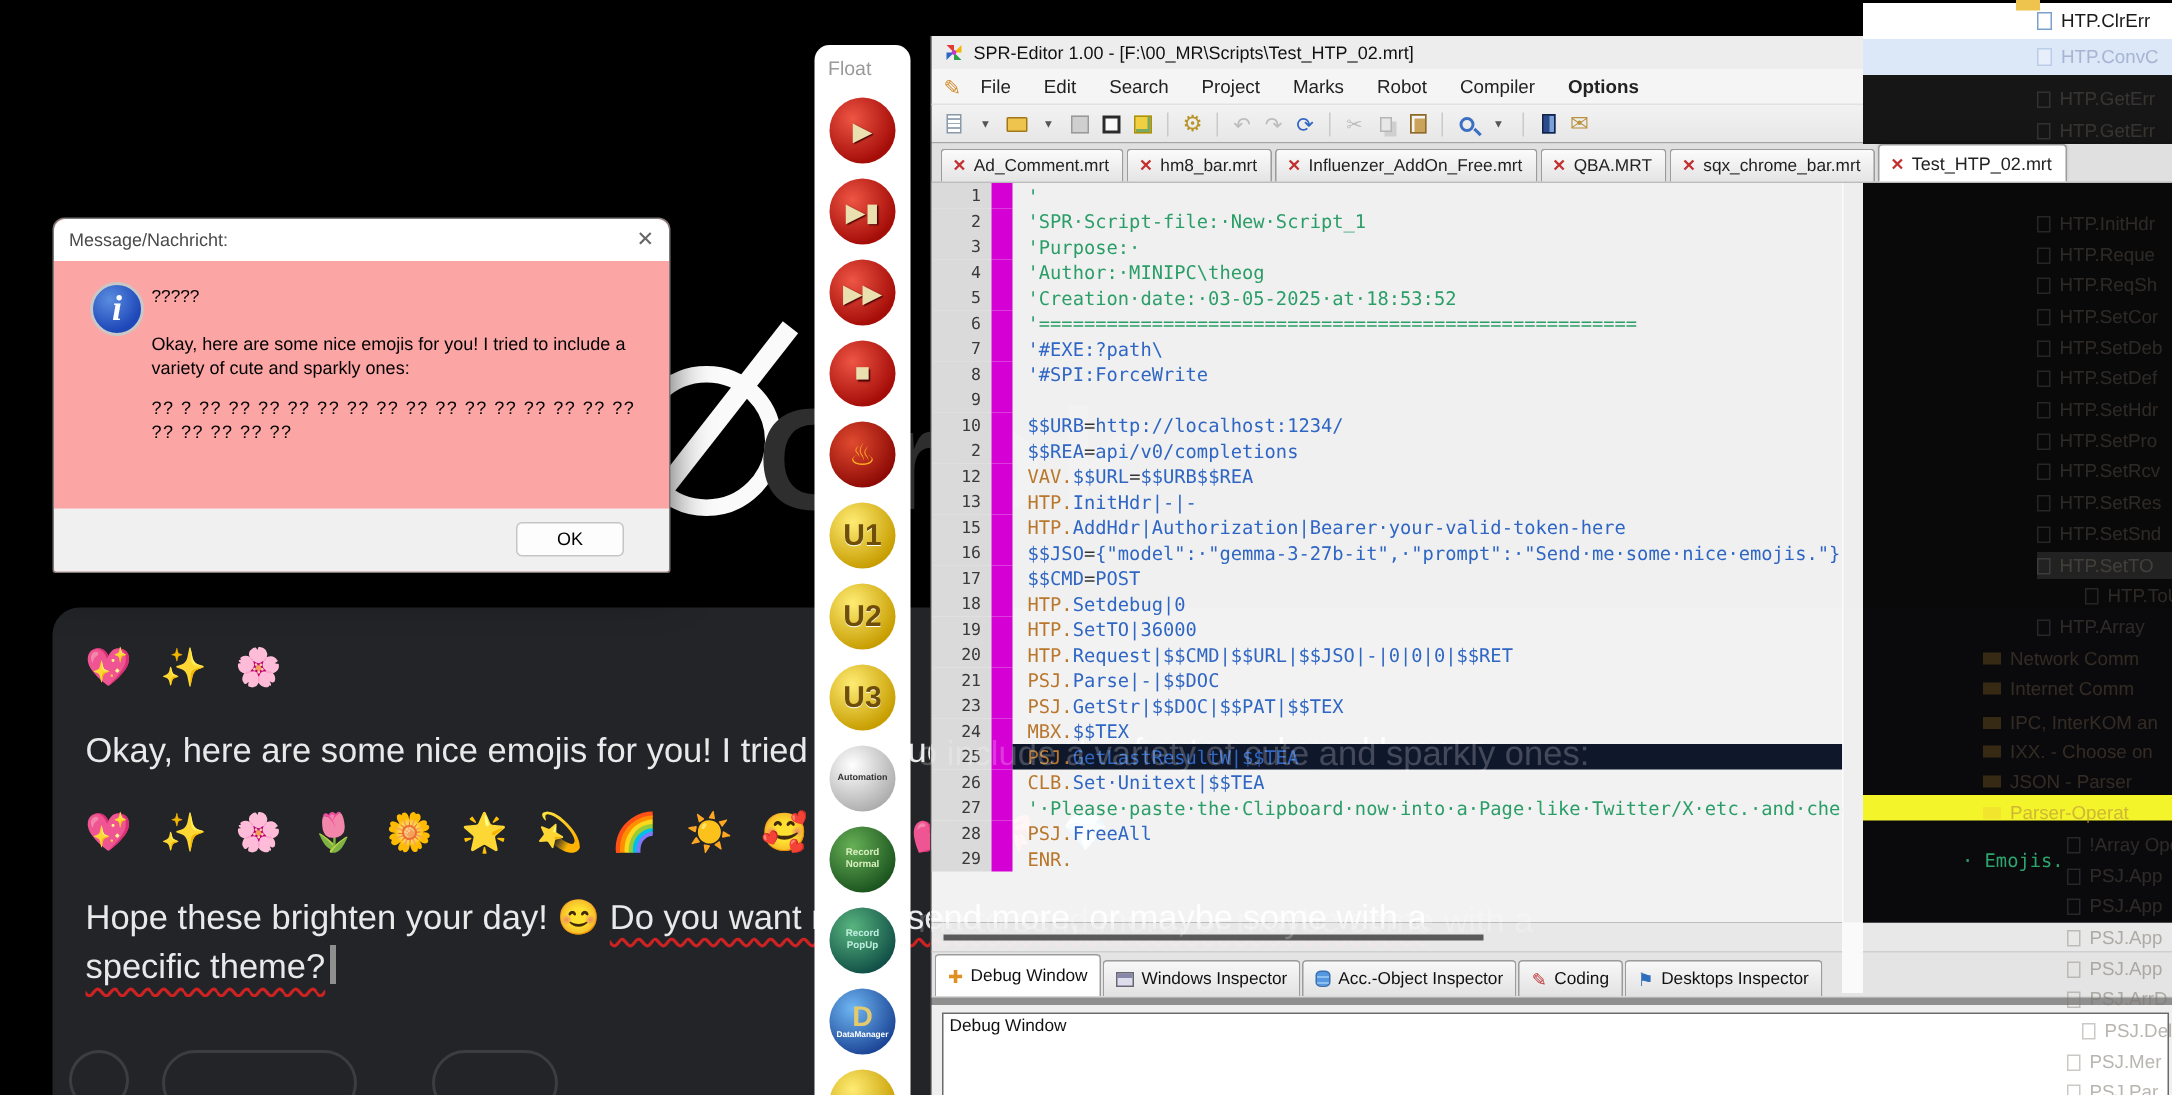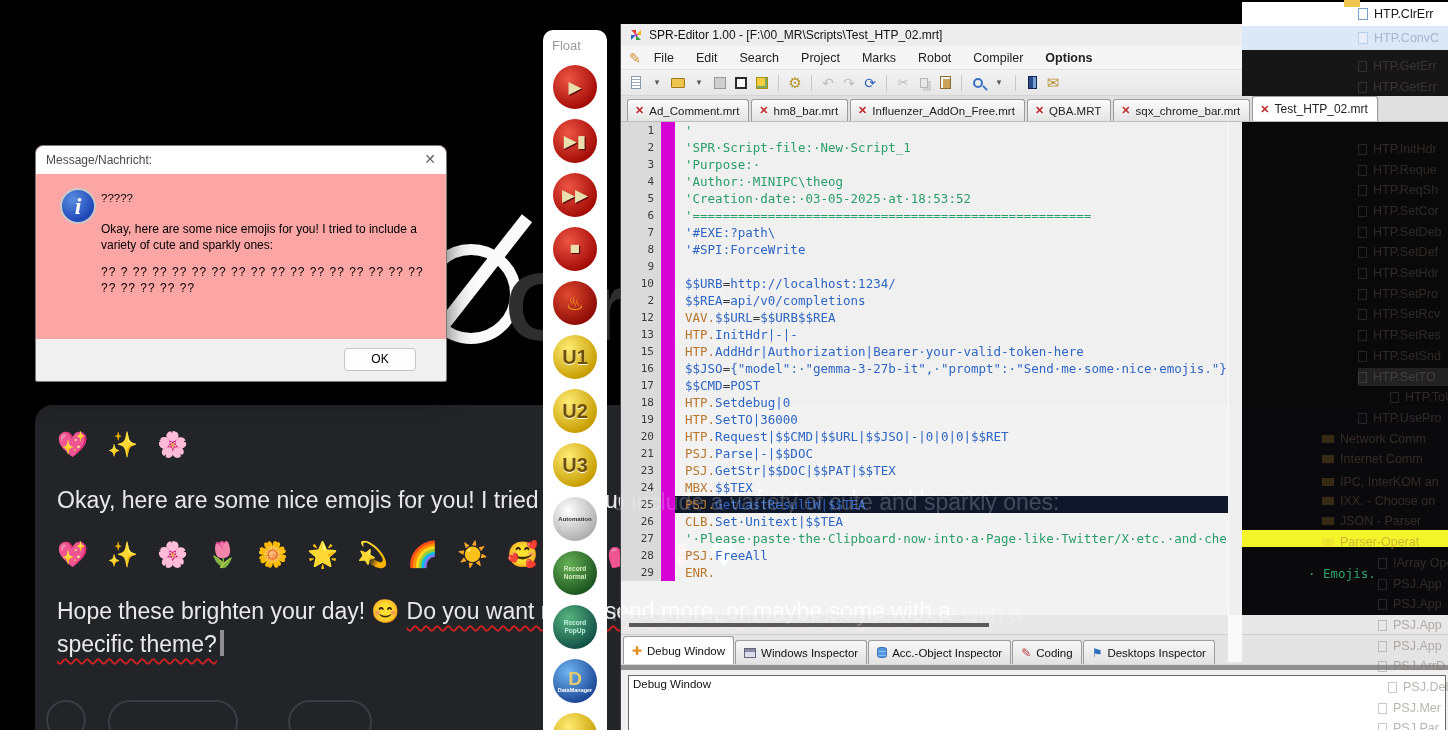--- a/index.html
+++ b/index.html
@@ -364,21 +364,21 @@
     <div class="grow gsel" style="top: 368px; left: 116px;">
       <span class="gico"></span>
       <span>HTP.SetTO</span>
     </div>
     <div class="grow" style="top: 388px; left: 116px; margin-left: 32px;">
       <span class="gico"></span>
       <span>HTP.ToUTF</span>
     </div>
     <div class="grow" style="top: 409px; left: 116px;">
       <span class="gico"></span>
-      <span>HTP.UsePro</span>
+      <span>HTP.Array</span>
     </div>
     <div class="grow gfold" style="top: 430px; left: 80px;">
       <span class="gico"></span>
       <span>Network Comm</span>
     </div>
     <div class="grow gfold" style="top: 450px; left: 80px;">
       <span class="gico"></span>
       <span>Internet Comm</span>
     </div>
     <div class="grow gfold" style="top: 473px; left: 80px;">

